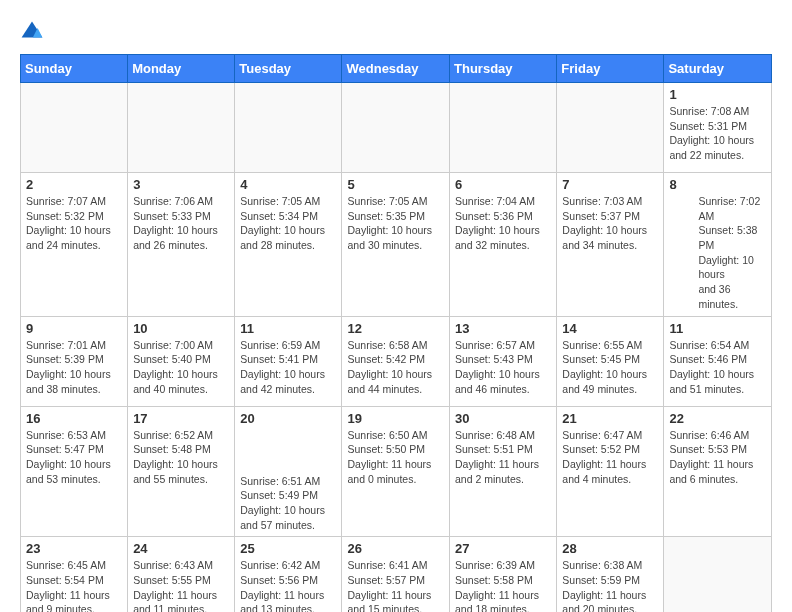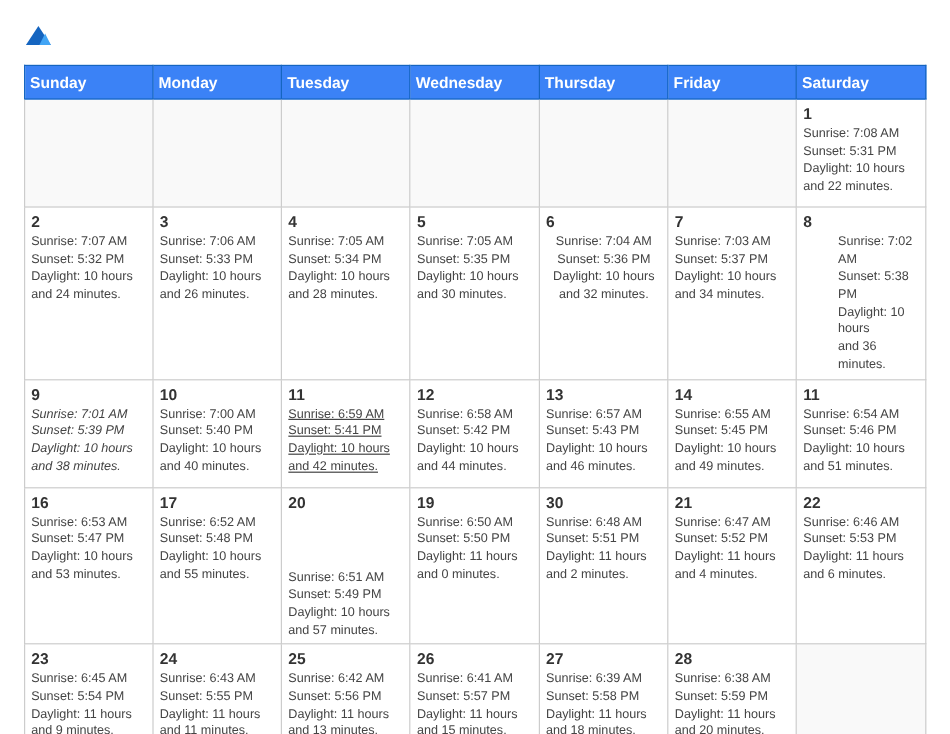--- a/index.html
+++ b/index.html
@@ -160,21 +160,21 @@
         </td>
         <td>
           <span class="day-num">5</span>
           <div class="day-info" style="white-space: pre-line;">Sunrise: 7:05 AM
 Sunset: 5:35 PM
 Daylight: 10 hours
 and 30 minutes.</div>
         </td>
         <td>
           <span class="day-num">6</span>
-          <div class="day-info" style="white-space: pre-line; text-align: center;">Sunrise: 7:04 AM
+          <div class="day-info" style="white-space: pre-line;">Sunrise: 7:04 AM
 Sunset: 5:36 PM
 Daylight: 10 hours
 and 32 minutes.</div>
         </td>
         <td>
           <span class="day-num">7</span>
           <div class="day-info" style="white-space: pre-line;">Sunrise: 7:03 AM
 Sunset: 5:37 PM
 Daylight: 10 hours
 and 34 minutes.</div>
@@ -183,35 +183,35 @@
           <span class="day-num">8</span>
           <div class="day-info" style="white-space: pre-line; margin-left: 29px;">Sunrise: 7:02 AM
 Sunset: 5:38 PM
 Daylight: 10 hours
 and 36 minutes.</div>
         </td>
       </tr>
       <tr>
         <td>
           <span class="day-num">9</span>
-          <div class="day-info" style="white-space: pre-line; font-style: italic;">Sunrise: 7:01 AM
+          <div class="day-info" style="white-space: pre-line;">Sunrise: 7:01 AM
 Sunset: 5:39 PM
 Daylight: 10 hours
 and 38 minutes.</div>
         </td>
         <td>
           <span class="day-num">10</span>
           <div class="day-info" style="white-space: pre-line;">Sunrise: 7:00 AM
 Sunset: 5:40 PM
 Daylight: 10 hours
 and 40 minutes.</div>
         </td>
         <td>
           <span class="day-num">11</span>
-          <div class="day-info" style="white-space: pre-line; text-decoration: underline;">Sunrise: 6:59 AM
+          <div class="day-info" style="white-space: pre-line;">Sunrise: 6:59 AM
 Sunset: 5:41 PM
 Daylight: 10 hours
 and 42 minutes.</div>
         </td>
         <td>
           <span class="day-num">12</span>
           <div class="day-info" style="white-space: pre-line;">Sunrise: 6:58 AM
 Sunset: 5:42 PM
 Daylight: 10 hours
 and 44 minutes.</div>

